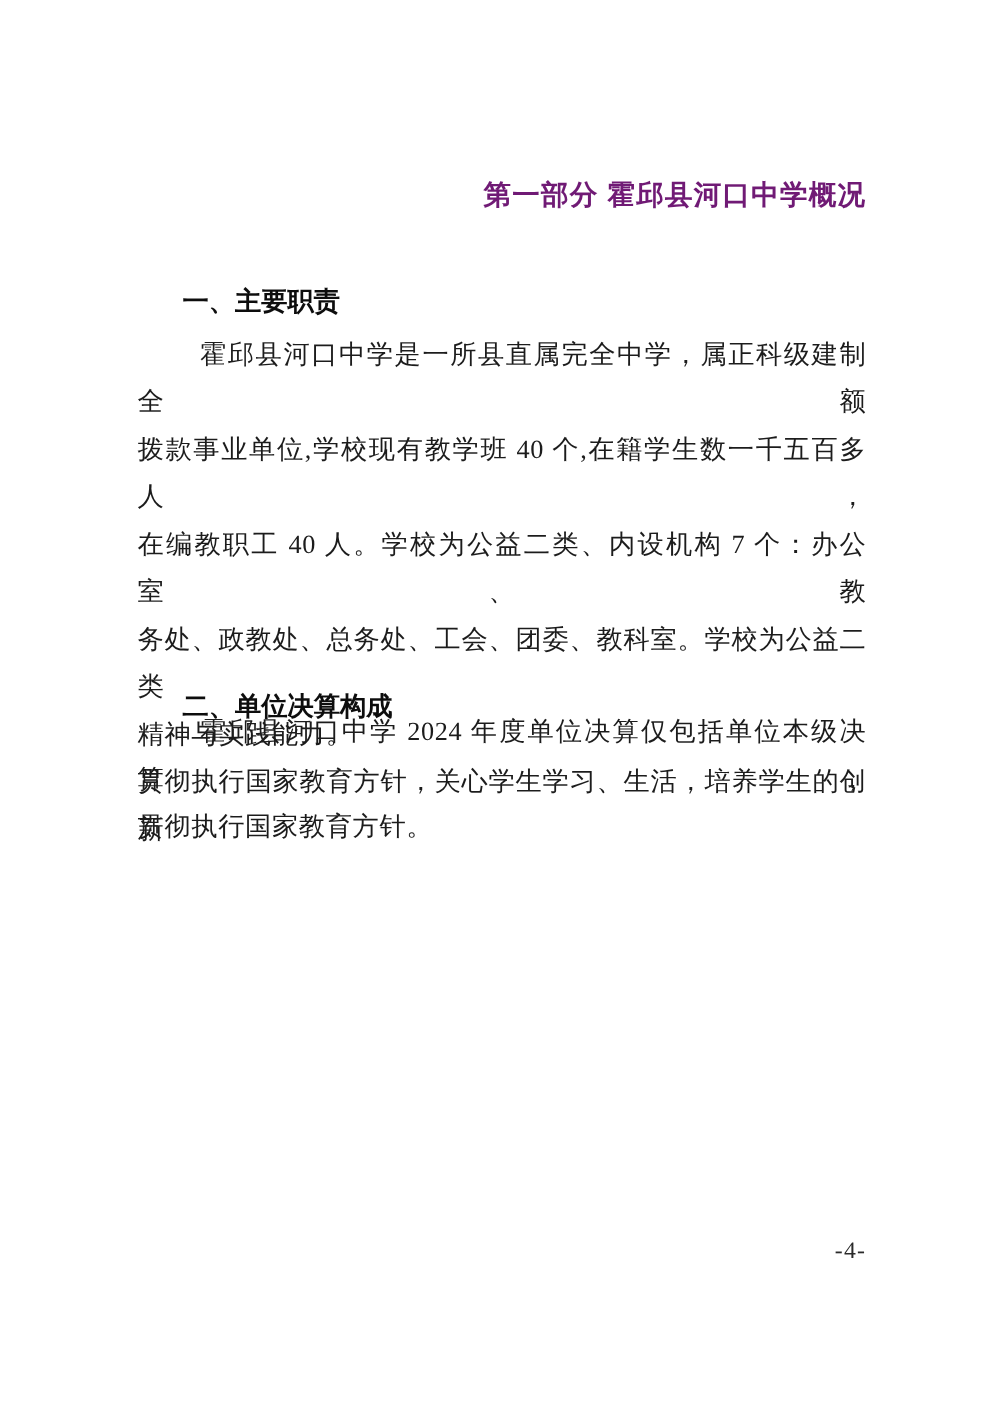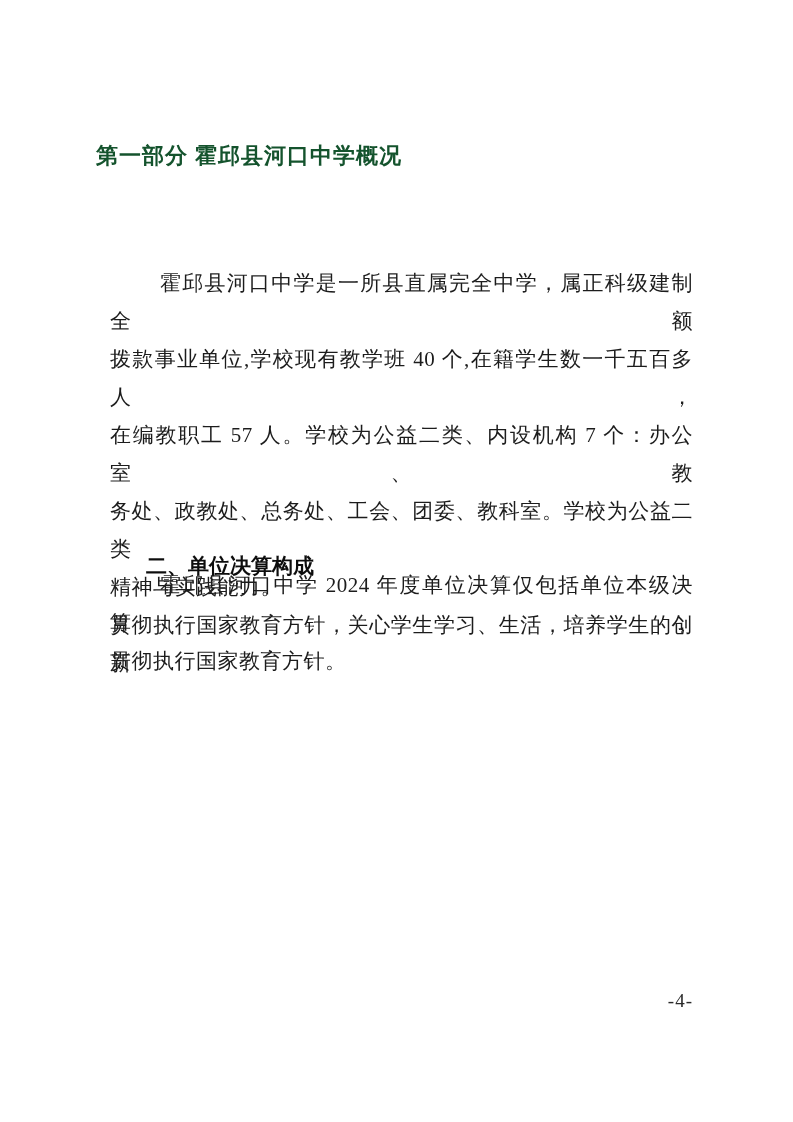--- a/index.html
+++ b/index.html
@@ -15,27 +15,27 @@
     background: #ffffff;
     overflow: hidden;
     font-family: "Liberation Serif", serif;
   }
   .doc-title {
     position: absolute;
     left: 96px;
     top: 141px;
     width: 597px;
     margin: 0;
-    text-align: left;
+    text-align: right;
     font-family: "Liberation Sans", sans-serif;
     font-weight: bold;
     font-size: 22px;
     line-height: 30px;
     letter-spacing: 1px;
-    color: #14532d;
+    color: #701a75;
     white-space: pre;
   }
   .sec-heading {
     position: absolute;
     left: 96px;
     width: 597px;
     margin: 0;
     font-family: "Liberation Sans", sans-serif;
     font-weight: bold;
     font-size: 21px;
@@ -77,25 +77,26 @@
     letter-spacing: 1px;
   }
 </style>
 </head>
 <body>
 
 <div class="page">
 
   <h1 class="doc-title">第一部分 霍邱县河口中学概况</h1>
 
+  <h2 class="sec-heading h1">一、主要职责</h2>
 
   <div class="para p1">
     <div class="tline first">霍邱县河口中学是一所县直属完全中学，属正科级建制全额</div>
     <div class="tline">拨款事业单位,学校现有教学班 40 个,在籍学生数一千五百多人，</div>
-    <div class="tline">在编教职工 57 人。学校为公益二类、内设机构 7 个：办公室、教</div>
+    <div class="tline">在编教职工 40 人。学校为公益二类、内设机构 7 个：办公室、教</div>
     <div class="tline">务处、政教处、总务处、工会、团委、教科室。学校为公益二类</div>
     <div class="tline last">精神与实践能力。</div>
     <div class="tline">贯彻执行国家教育方针，关心学生学习、生活，培养学生的创新</div>
   </div>
 
   <h2 class="sec-heading h2">二、单位决算构成</h2>
 
   <div class="para p2">
     <div class="tline first">霍邱县河口中学 2024 年度单位决算仅包括单位本级决算，</div>
     <div class="tline last">贯彻执行国家教育方针。</div>

